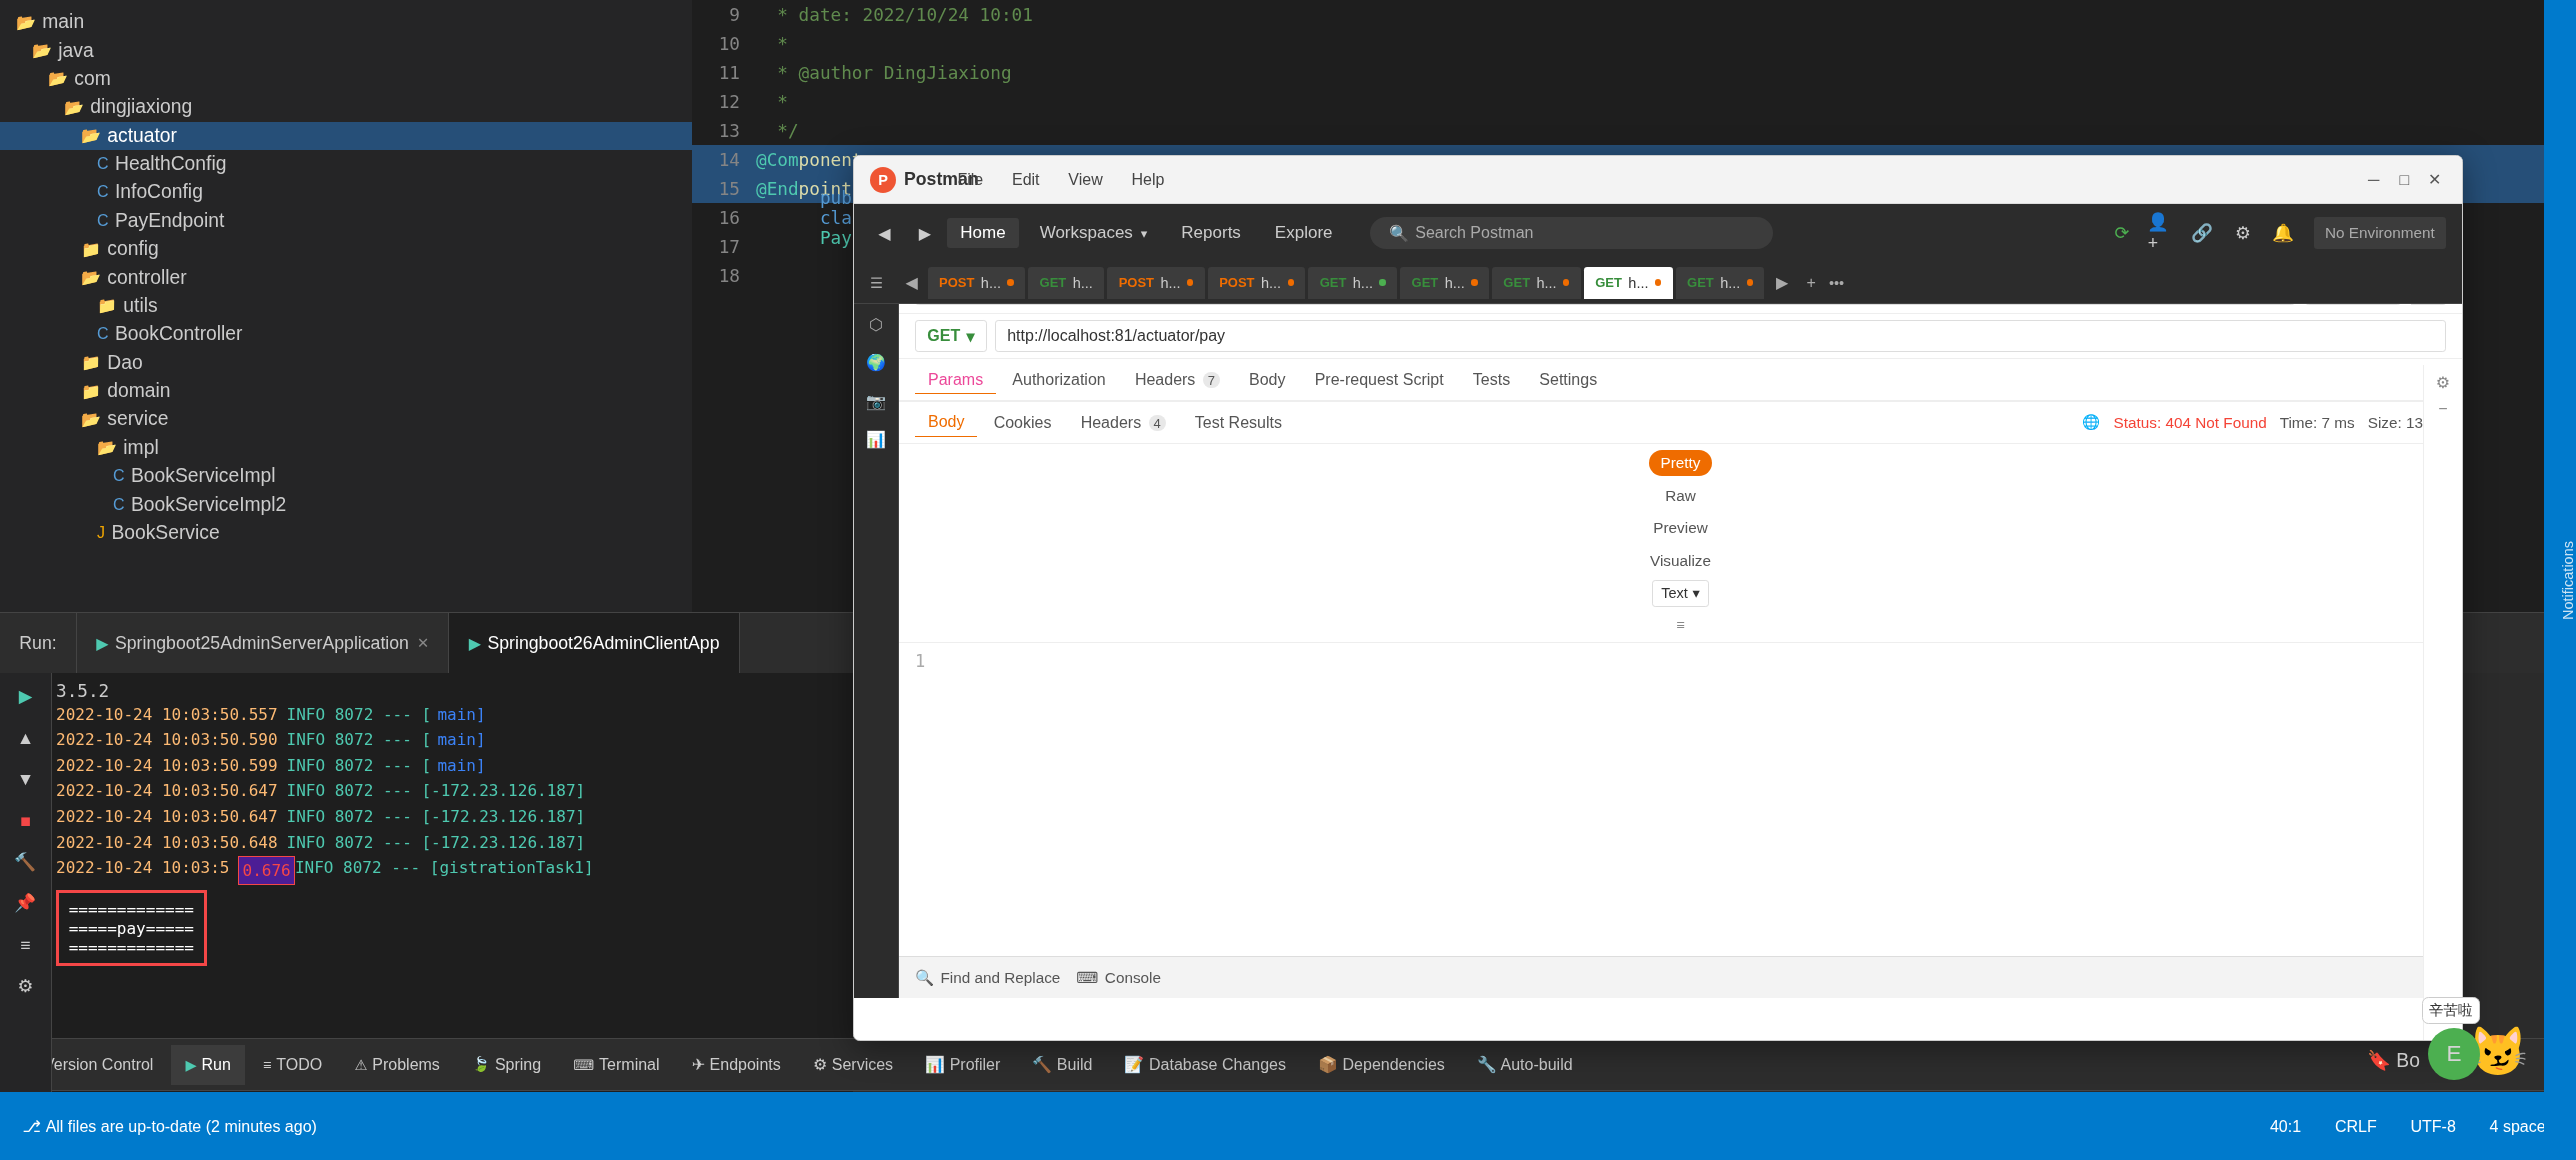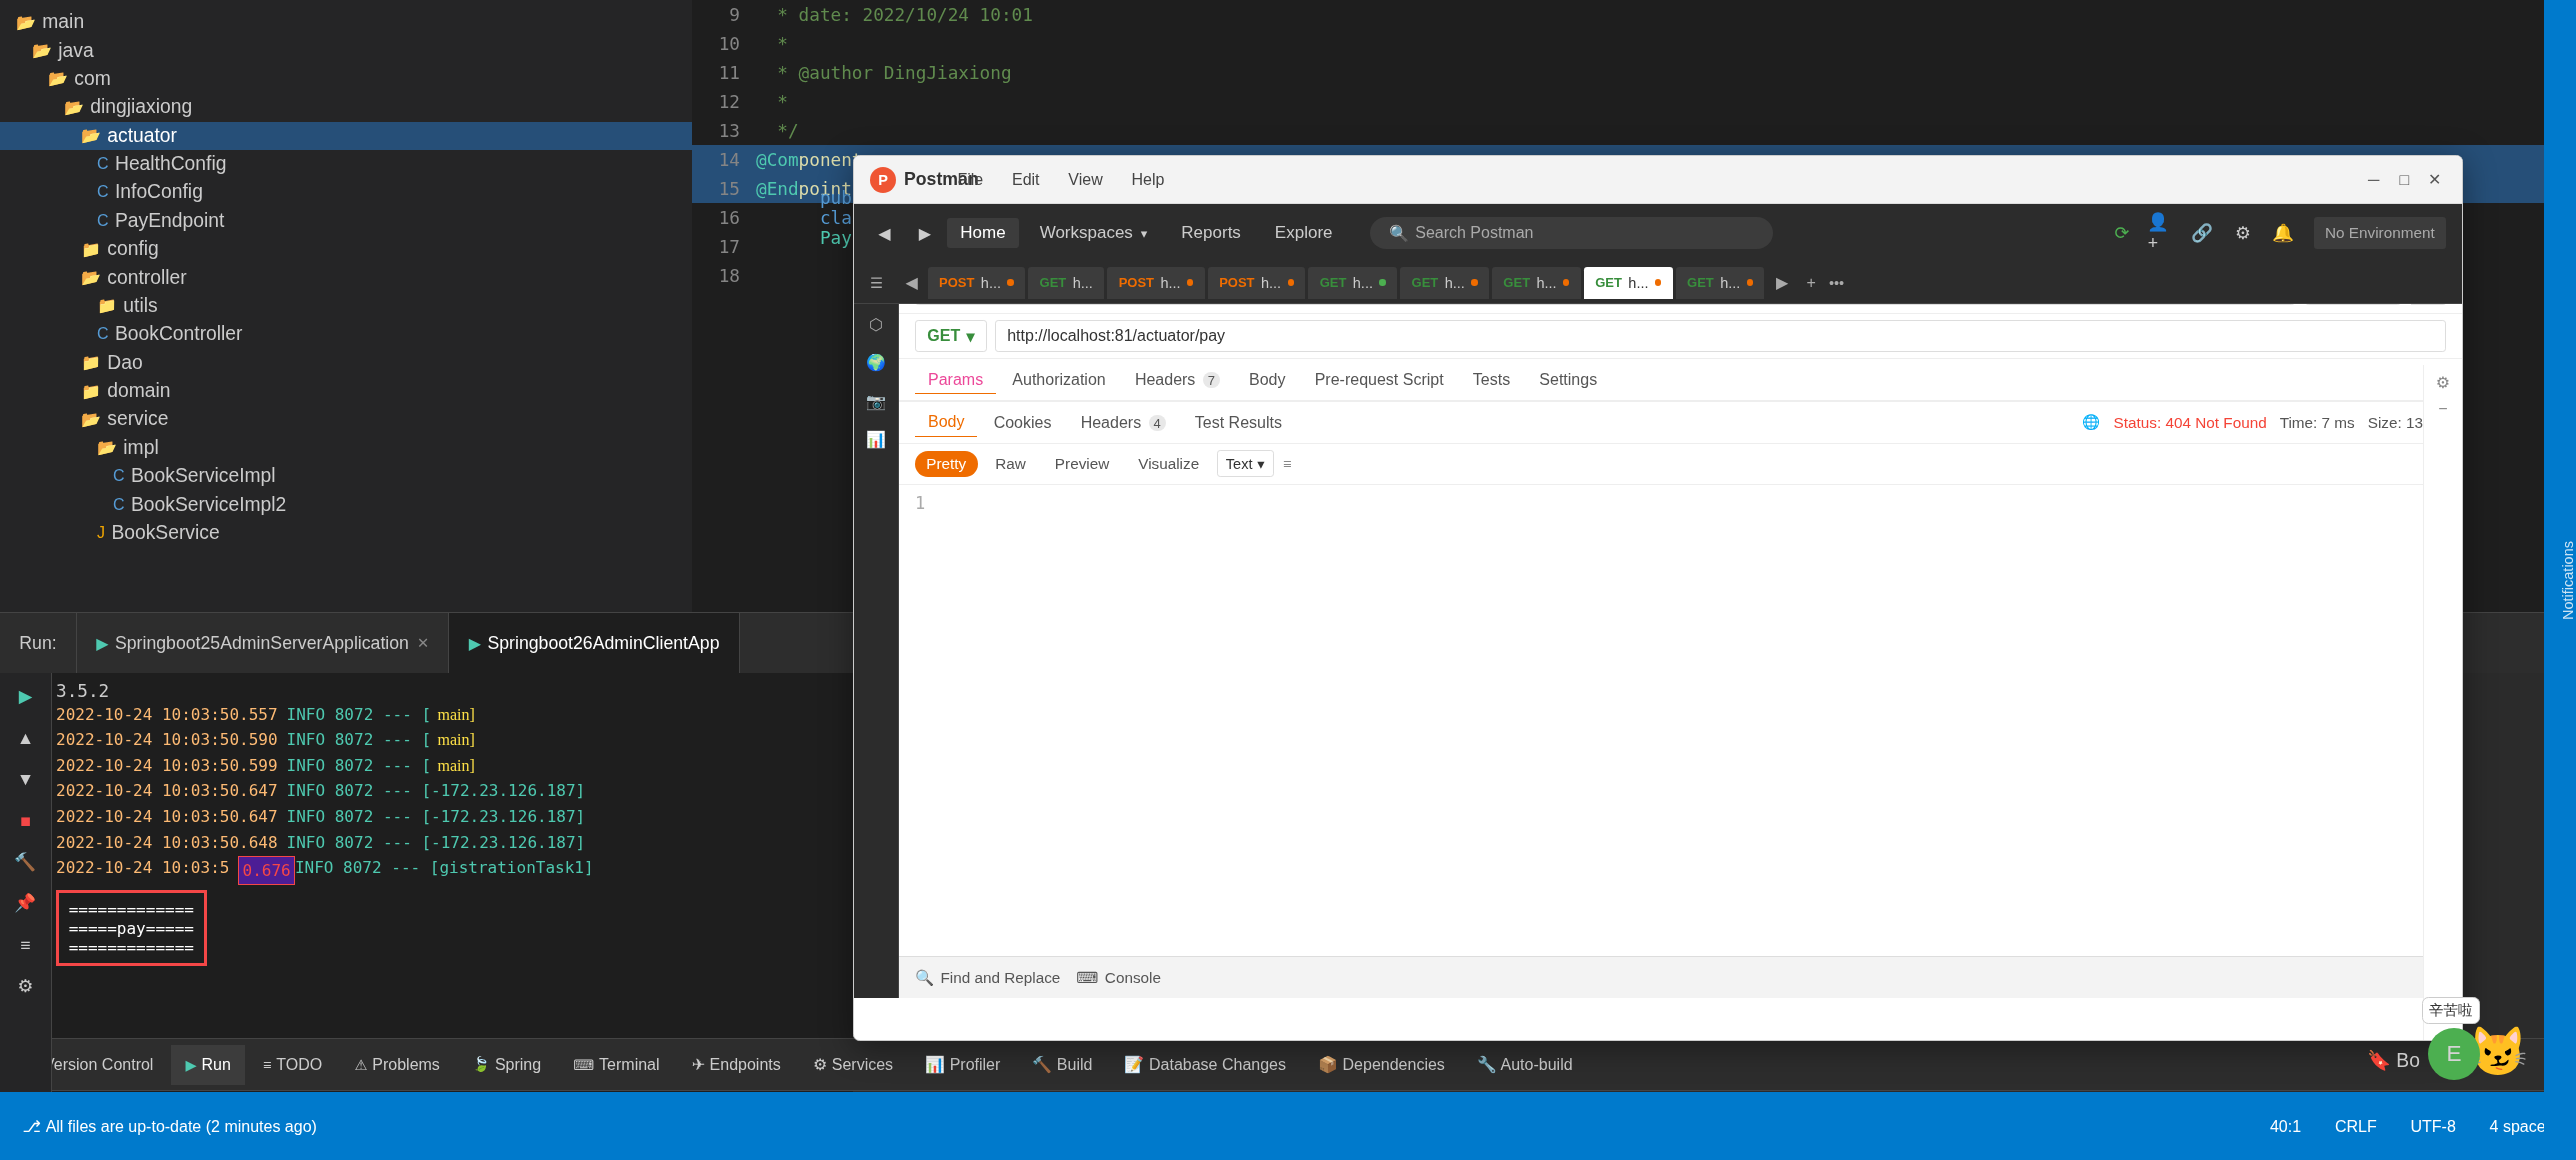--- a/index.html
+++ b/index.html
@@ -53,21 +53,21 @@
     .run-tab-icon { margin-right: 6.4px; font-size: 16px; }
 
     .log-area {
       position: absolute; top: 673px; left: 48px; width: 805px; height: 419px;
       background: #1e1e1e; font-family: 'Consolas', monospace; font-size: 16px;
       padding: 8px; overflow: hidden; color: #d4d4d4;
     }
     .log-line { display: flex; align-items: flex-start; margin-bottom: 1.6px; line-height: 1.5; }
     .log-time { color: #fdba74; margin-right: 9px; white-space: nowrap; }
     .log-info { color: #4ec9b0; margin-right: 6.4px; }
-    .log-msg { color: #fde047; font-family: Liberation Serif, serif; }
+    .log-msg { color: #3b82f6; }
     .log-pay { color: #fff; }
 
     
     .status-bar {
       position: absolute; top: 1092px; left: 0; width: 2576px; height: 69px;
       background: #007acc; display: flex; align-items: center; padding: 0 16px;
       font-size: 16px; color: #fff; gap: 24px;
     }
     .status-item { display: flex; align-items: center; gap: 4.8px; cursor: pointer; padding: 3.2px 6.4px; }
 
@@ -235,20 +235,21 @@
     }
     .pm-res-status { margin-left: auto; display: flex; align-items: center; gap: 13px; font-size: 15.3px; }
     .pm-status-text { color: #f44336; font-weight: 500; }
     .pm-status-time { color: #555; }
     .pm-status-size { color: #555; }
 
     
     .pm-res-toolbar {
       display: flex; align-items: center; padding: 6.4px 16px; border-bottom: 0.8px solid #eee;
       gap: 6.4px;
+      flex-direction: column;
     }
     .pm-res-view-tab {
       padding: 4px 11.3px; font-size: 15.3px; color: #555; cursor: pointer; border-radius: 3.2px;
     }
     .pm-res-view-tab.active { background: #ef6c00; color: #fff; border-radius: 16px; }
     .pm-format-select {
       height: 27px; border: 0.8px solid #ddd; border-radius: 3.2px; font-size: 14.5px;
       color: #333; padding: 0 8px; cursor: pointer; display: flex; align-items: center; gap: 4.8px;
     }
     .pm-format-icon { font-size: 14.5px; color: #888; cursor: pointer; padding: 3.2px; }

